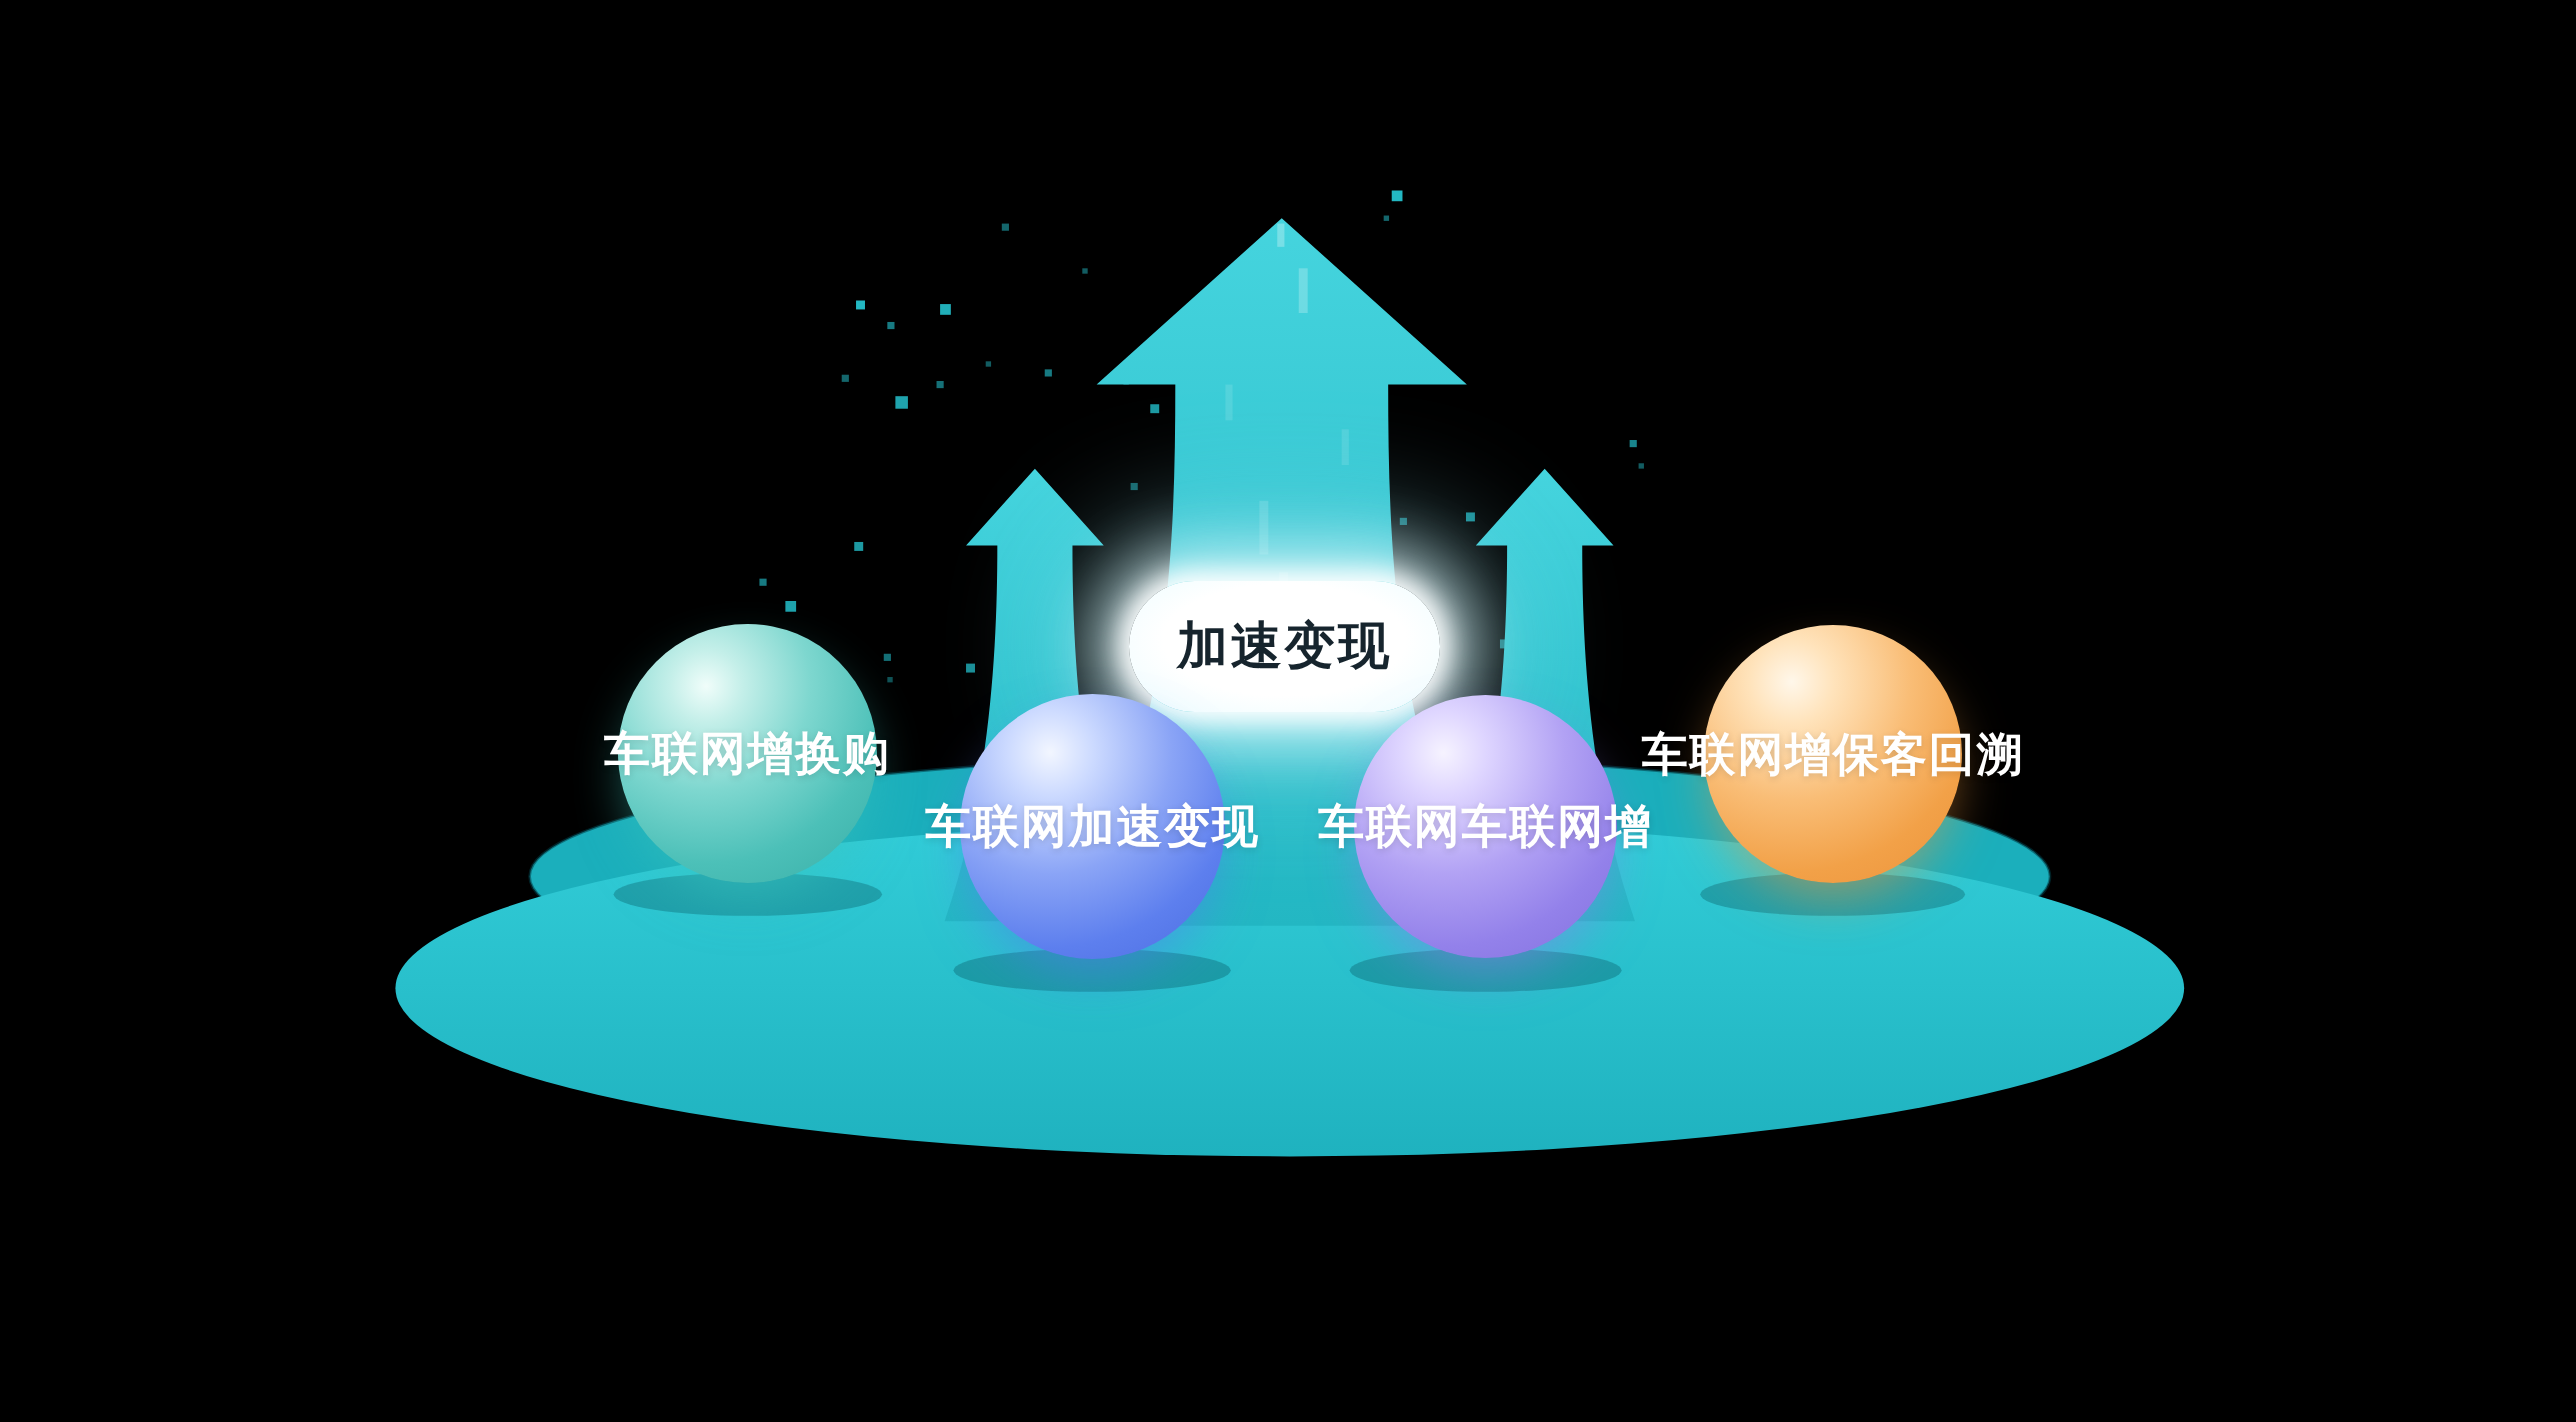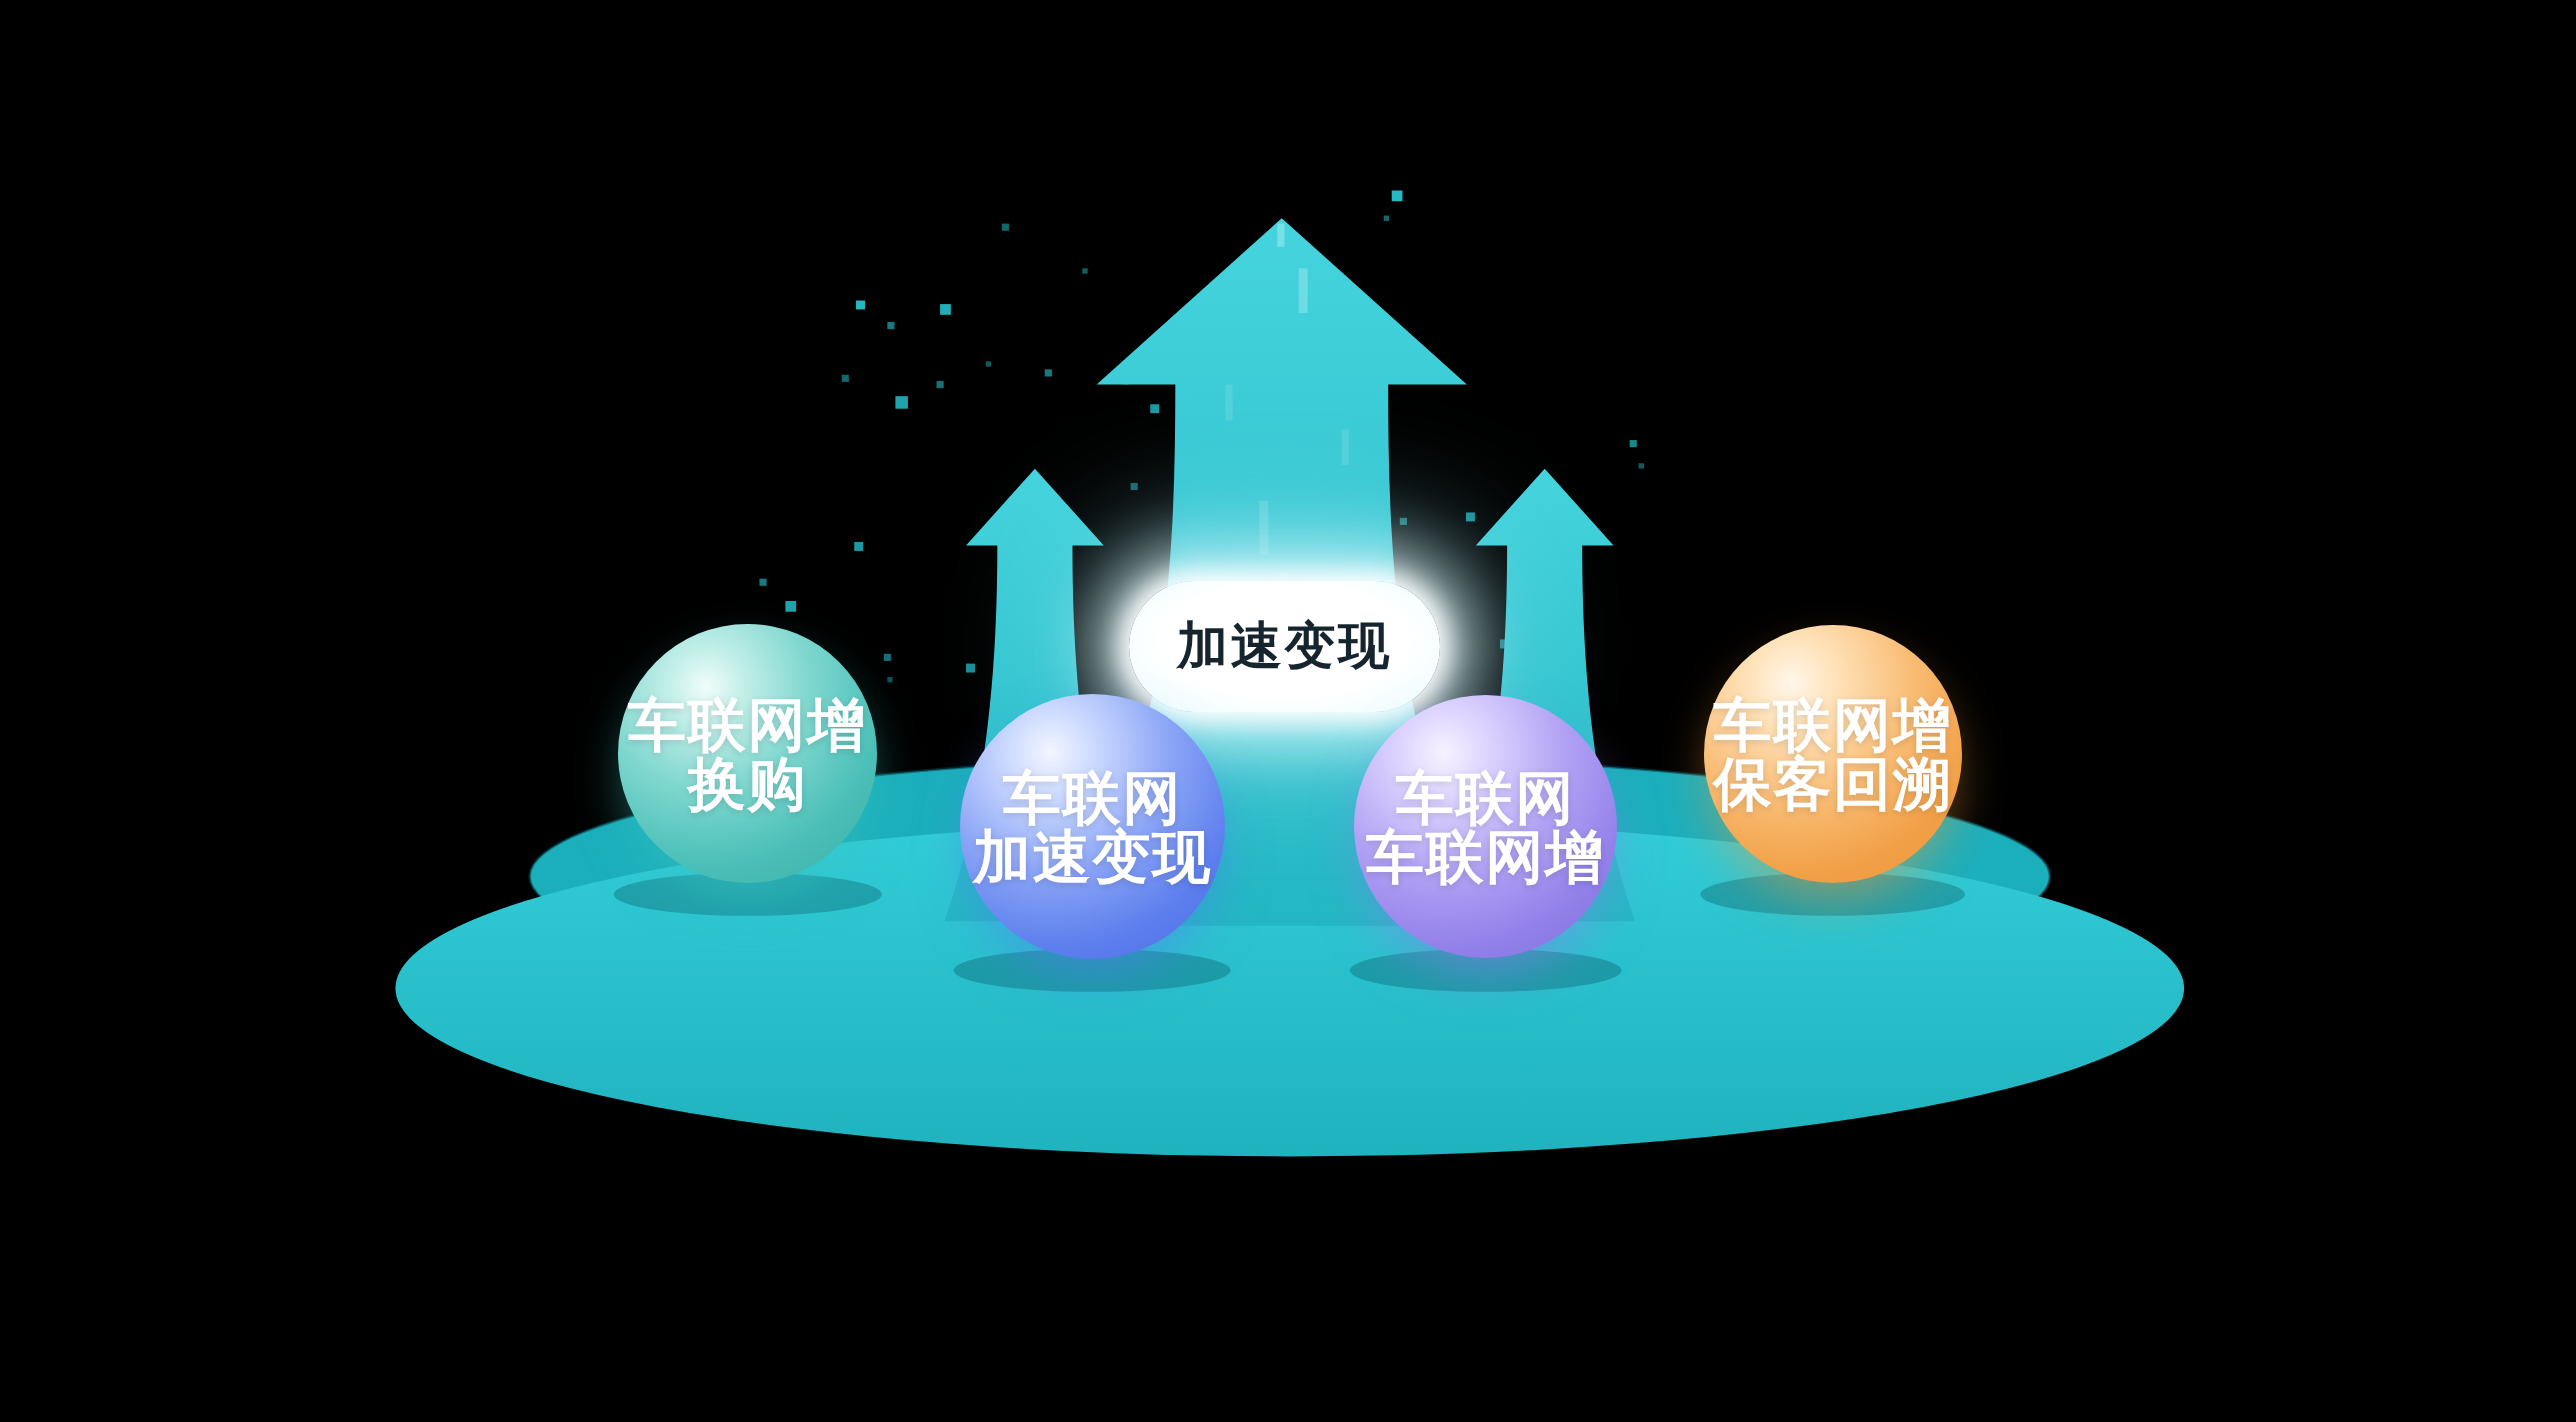--- a/index.html
+++ b/index.html
@@ -6,23 +6,23 @@
   body {
     width: 2576px; height: 1422px;
     position: relative; overflow: hidden;
     font-family: "Liberation Sans", sans-serif;
   }
   .stage { position: absolute; left: 0; top: 0; width: 2445px; height: 1422px; }
   svg.scene { position: absolute; left: 0; top: 0; }
 
   .sphere {
     position: absolute; border-radius: 50%;
-    display: flex; flex-direction: column; align-items: center; justify-content: center;
+    display: flex; flex-direction: row; align-items: center; justify-content: center;
     color: #ffffff; font-weight: 700; text-align: center;
-    font-size: 58px; line-height: 59px; letter-spacing: 1.8px;
+    font-size: 46px; line-height: 59px; letter-spacing: 1.8px;
   }
   .sphere .line { white-space: nowrap; text-shadow: 0 1.8px 7.2px rgba(0,0,0,0.14); }
 
   .sphere-teal {
     left: 618px; top: 624px; width: 259px; height: 259px;
     background: radial-gradient(circle at 34% 24%, #f0fdfa 0%, #c4efe9 14%, #7ed7cf 40%, #4cc0b8 68%, #37ada6 100%);
     box-shadow: 0 23px 54px -12.5px rgba(60,196,188,0.60);
   }
   .sphere-blue {
     left: 960px; top: 694px; width: 265px; height: 265px;

